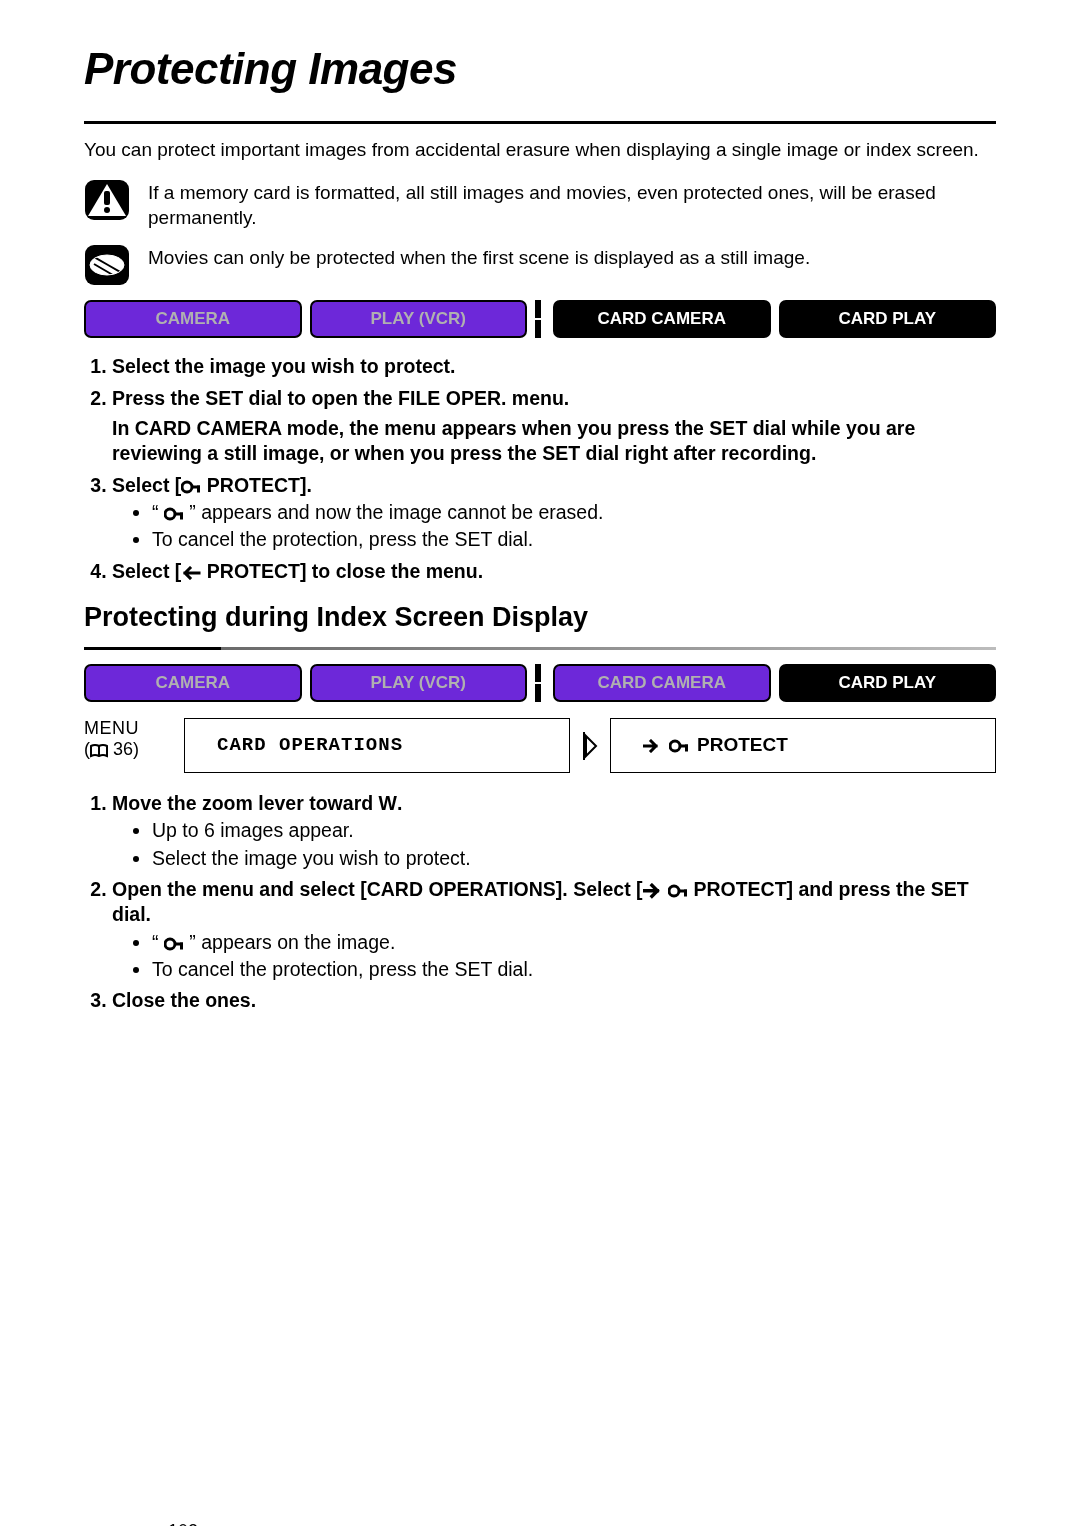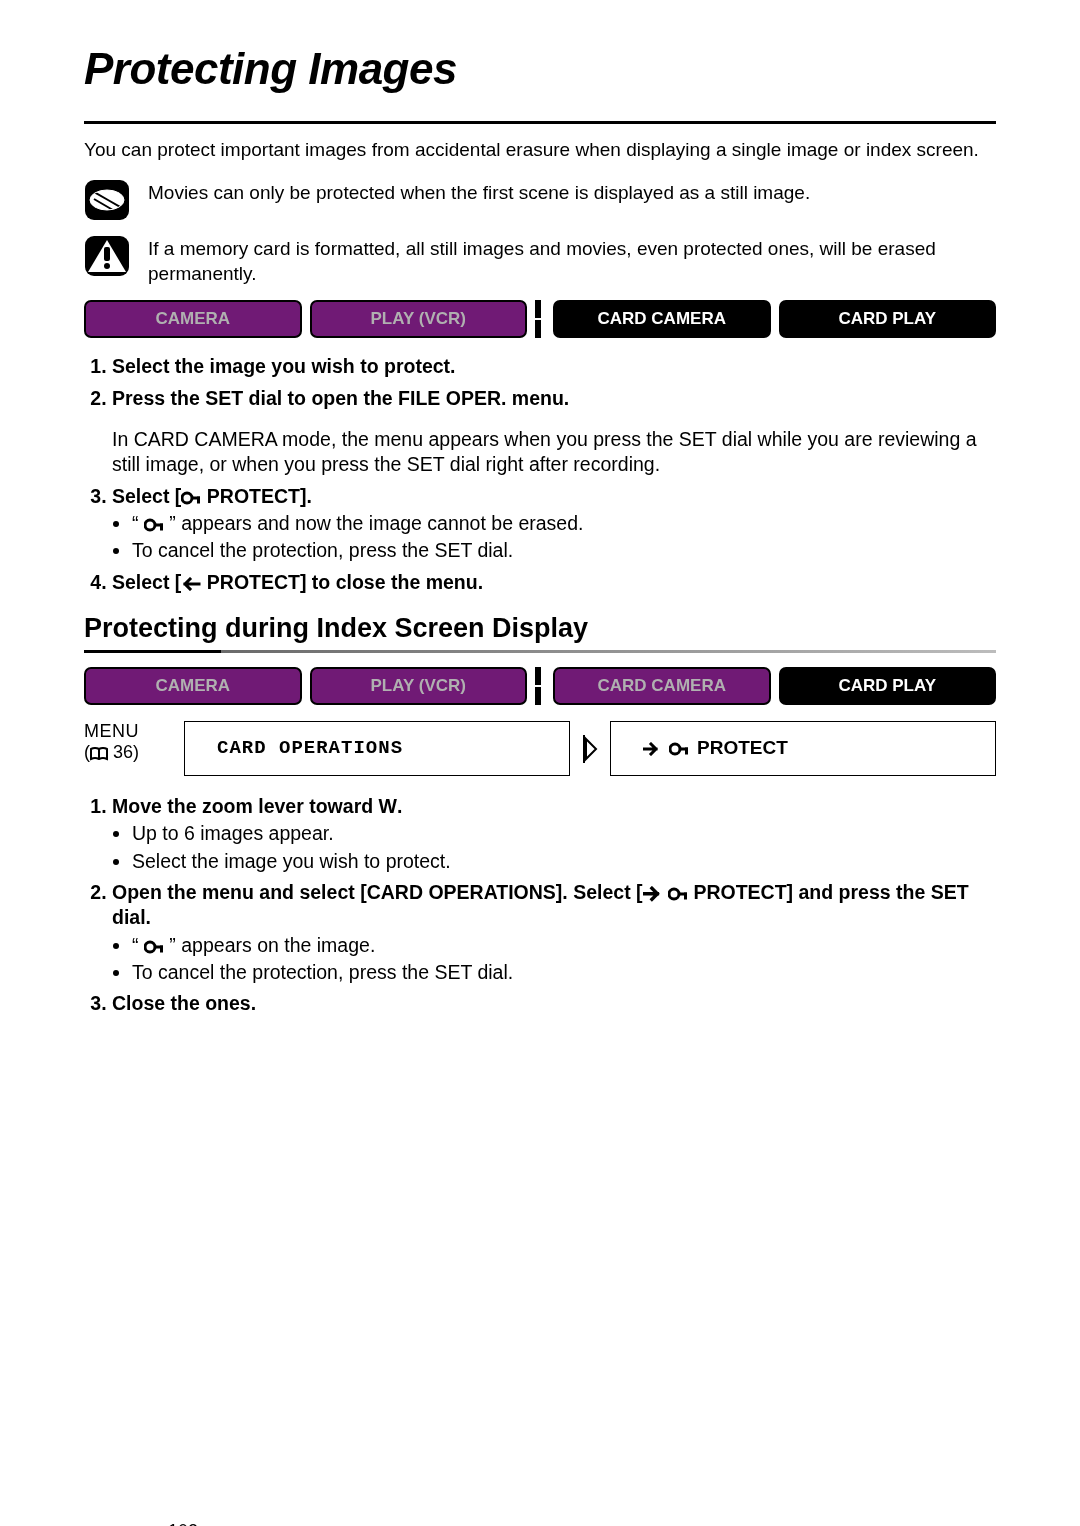--- a/index.html
+++ b/index.html
@@ -49,21 +49,21 @@
     align-items: stretch;
   }
   .mode-box {
     border: 2px solid #000;
     border-radius: 7px;
     padding: 6px 0;
     text-align: center;
     font-weight: bold;
     font-size: 17px;
     color: #b0b0b0;
-    background: #701a75;
+    background: #6d28d9;
     flex: 1;
   }
   .mode-sep {
     width: 10px;
     display:flex;
     flex-direction: column;
     justify-content: space-between;
   }
   .mode-sep::before, .mode-sep::after { content:""; display:block; width:6px; height:18px; background:#000; }
   .mode-box.active {
@@ -73,36 +73,36 @@
   ol.steps {
     margin: 0 0 16px 0;
     padding-left: 28px;
     font-weight: bold;
   }
   ol.steps > li {
     margin-bottom: 6px;
     font-size: 19.5px;
   }
   ol.steps > li .subtext {
-    font-weight: normal;
+    font-weight: bold;
     display: block;
-    margin-top: 16px;
+    margin-top: 5px;
   }
   ul.bullets {
     list-style: disc;
     padding-left: 20px;
     margin: 2px 0 4px 0;
     font-weight: normal;
   }
-  ul.bullets li { margin-bottom: 2px; }
+  ul.bullets li { margin-bottom: 2px; margin-left: 20px; }
   .subheading {
     font-weight: bold;
     font-size: 27px;
     margin-top: 16px;
-    margin-bottom: 4px;
+    margin-bottom: 12px;
   }
   .subheading-rule {
     height: 3px;
     background: linear-gradient(to right, #000 0%, #000 15%, #6a6a6a 15%, #bcbcbc 100%);
     margin-bottom: 14px;
   }
   .menu-row {
     display: flex;
     gap: 10px;
     margin: 10px 0 18px 0;
@@ -143,39 +143,39 @@
   .manual-icon { display:inline-block; width:18px; vertical-align: -3px; }
 </style>
 </head>
 <body>
 <div class="page-container">
 
 <div class="title">Protecting Images</div>
 <div class="title-rule"></div>
 
 <div class="intro">You can protect important images from accidental erasure when displaying a single image or index screen.</div>
+
+<div class="note-row">
+  <svg class="note-icon" viewBox="0 0 46 42">
+    <rect x="1" y="1" width="44" height="40" rx="9" fill="#000"></rect>
+    <polygon points="23,5 4,37 42,37" fill="#fff"></polygon>
+    <rect x="20" y="12" width="6" height="14" rx="2" fill="#000"></rect>
+    <circle cx="23" cy="31" r="3" fill="#000"></circle>
+  </svg>
+  <div class="note-text">If a memory card is formatted, all still images and movies, even protected ones, will be erased permanently.</div>
+</div>
 
 <div class="note-row">
   <svg class="note-icon" viewBox="0 0 46 42">
     <rect x="1" y="1" width="44" height="40" rx="9" fill="#000"></rect>
     <ellipse cx="23" cy="21" rx="17" ry="10" fill="#fff"></ellipse>
     <path d="M12 14 L36 28 M10 20 L34 34 M8 12 L40 30" stroke="#000" stroke-width="2"></path>
     <ellipse cx="23" cy="21" rx="17" ry="10" fill="none" stroke="#fff" stroke-width="1"></ellipse>
   </svg>
   <div class="note-text">Movies can only be protected when the first scene is displayed as a still image.</div>
-</div>
-
-<div class="note-row">
-  <svg class="note-icon" viewBox="0 0 46 42">
-    <rect x="1" y="1" width="44" height="40" rx="9" fill="#000"></rect>
-    <polygon points="23,5 4,37 42,37" fill="#fff"></polygon>
-    <rect x="20" y="12" width="6" height="14" rx="2" fill="#000"></rect>
-    <circle cx="23" cy="31" r="3" fill="#000"></circle>
-  </svg>
-  <div class="note-text">If a memory card is formatted, all still images and movies, even protected ones, will be erased permanently.</div>
 </div>
 
 <div class="mode-row">
   <div class="mode-box">CAMERA</div>
   <div class="mode-box">PLAY (VCR)</div>
   <div class="mode-sep"></div>
   <div class="mode-box active">CARD CAMERA</div>
   <div class="mode-box active">CARD PLAY</div>
 </div>
 

